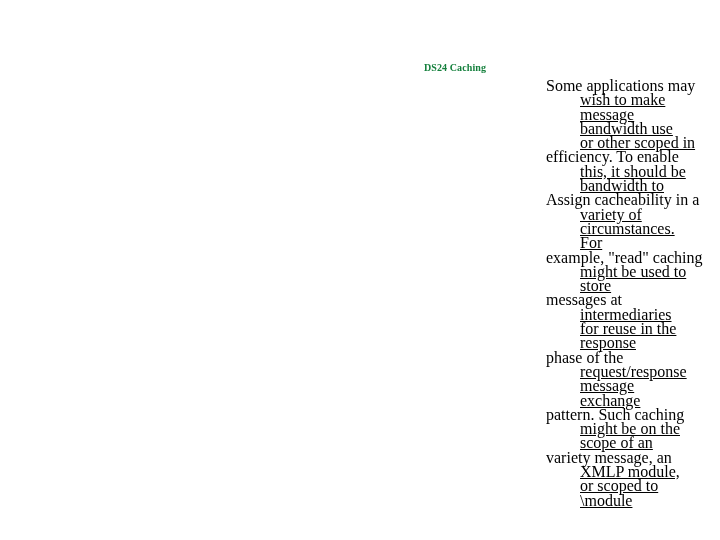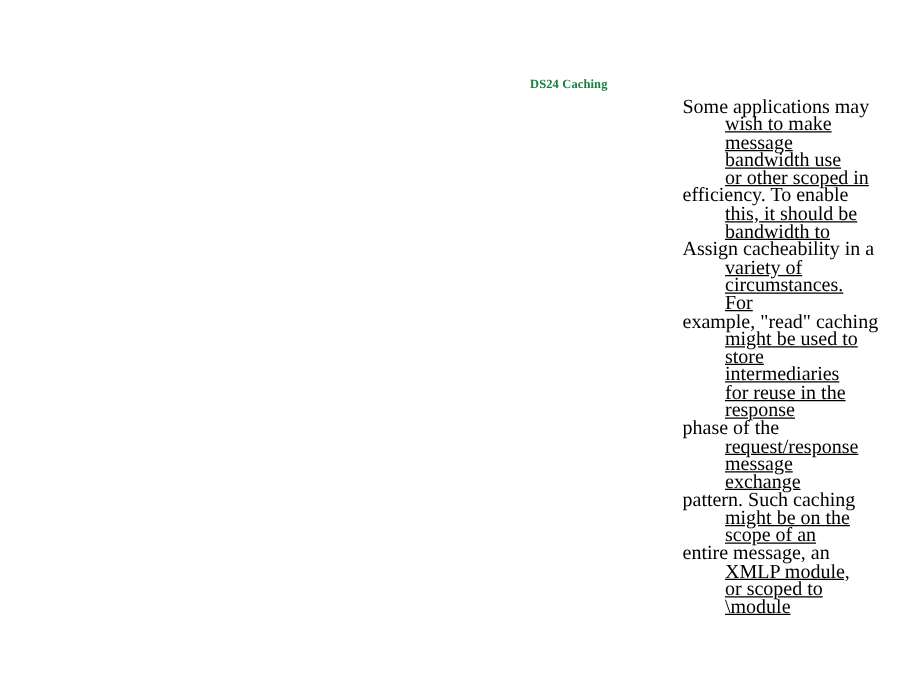--- a/index.html
+++ b/index.html
@@ -84,29 +84,30 @@
       <div class="tline flush">efficiency. To enable</div>
       <div class="tline indent">this, it should be</div>
       <div class="tline indent">bandwidth to</div>
       <div class="tline flush">Assign cacheability in a</div>
       <div class="tline indent">variety of</div>
       <div class="tline indent">circumstances.</div>
       <div class="tline indent">For</div>
       <div class="tline flush">example, "read" caching</div>
       <div class="tline indent">might be used to</div>
       <div class="tline indent">store</div>
+      <div class="tline flush">messages at</div>
       <div class="tline indent">intermediaries</div>
       <div class="tline indent">for reuse in the</div>
       <div class="tline indent">response</div>
       <div class="tline flush">phase of the</div>
       <div class="tline indent">request/response</div>
       <div class="tline indent">message</div>
       <div class="tline indent">exchange</div>
       <div class="tline flush">pattern. Such caching</div>
       <div class="tline indent">might be on the</div>
       <div class="tline indent">scope of an</div>
-      <div class="tline flush">entire message, an</div>
+      <div class="tline flush">variety message, an</div>
       <div class="tline indent">XMLP module,</div>
       <div class="tline indent">or scoped to</div>
       <div class="tline indent">\module</div>
     </div>
 
 </div>
 
 </body></html>

